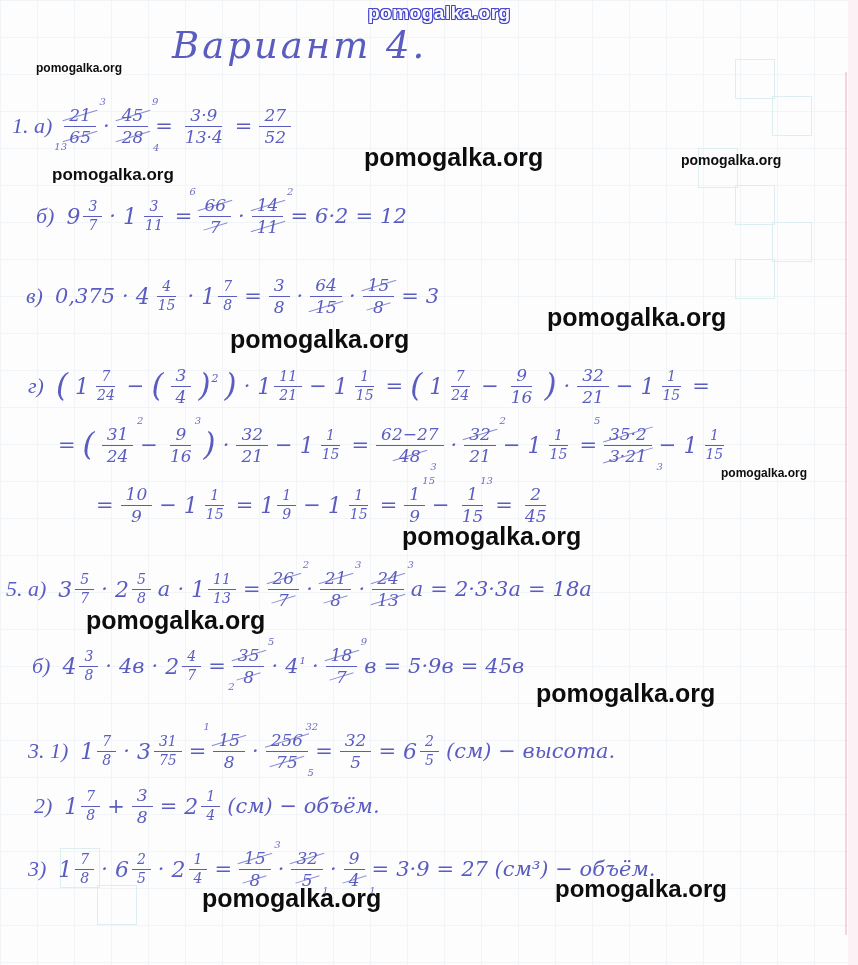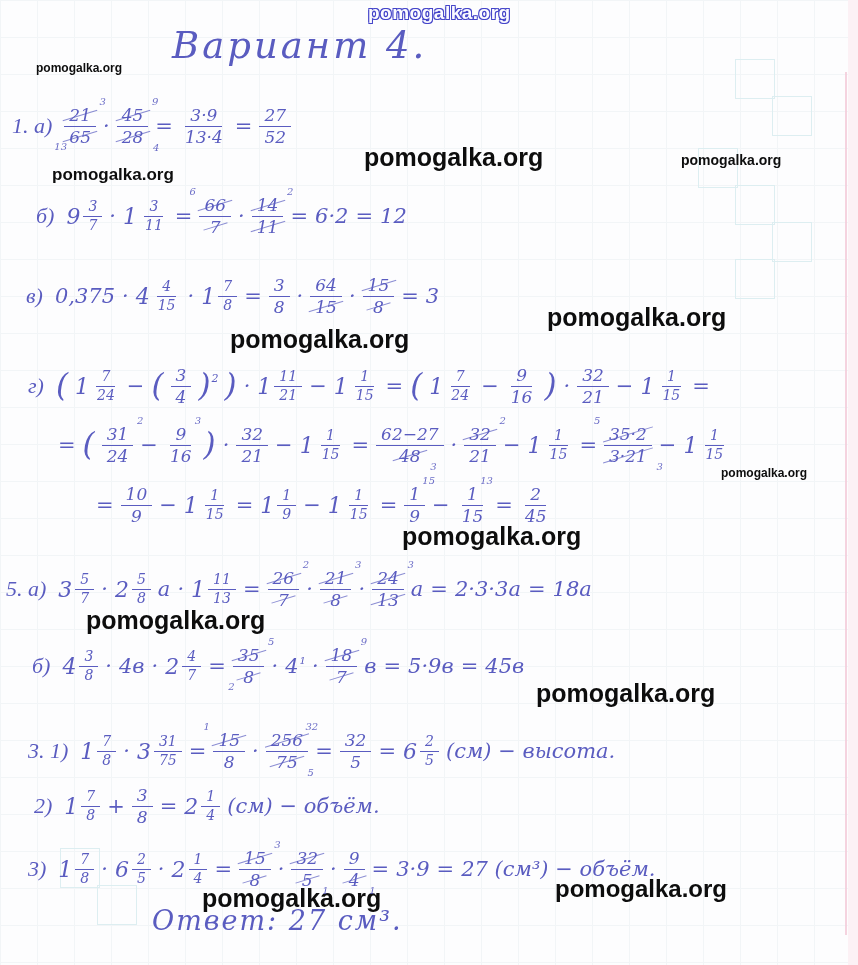--- a/index.html
+++ b/index.html
@@ -541,15 +541,14 @@
       <span class="fr" style="display: inline-flex;">
         <span class="n">9</span>
         <span class="d stk">4<span class="mk mbr">1</span></span>
       </span>
       <span class="tx">=</span>
       <span class="tx">3·9</span>
       <span class="tx">=</span>
       <span class="tx">27 (см³) − объём.</span>
     </div>
 
-  <div class="answer">Ответ: 27 см³.</div>
 
 </div>
 
 </body></html>

